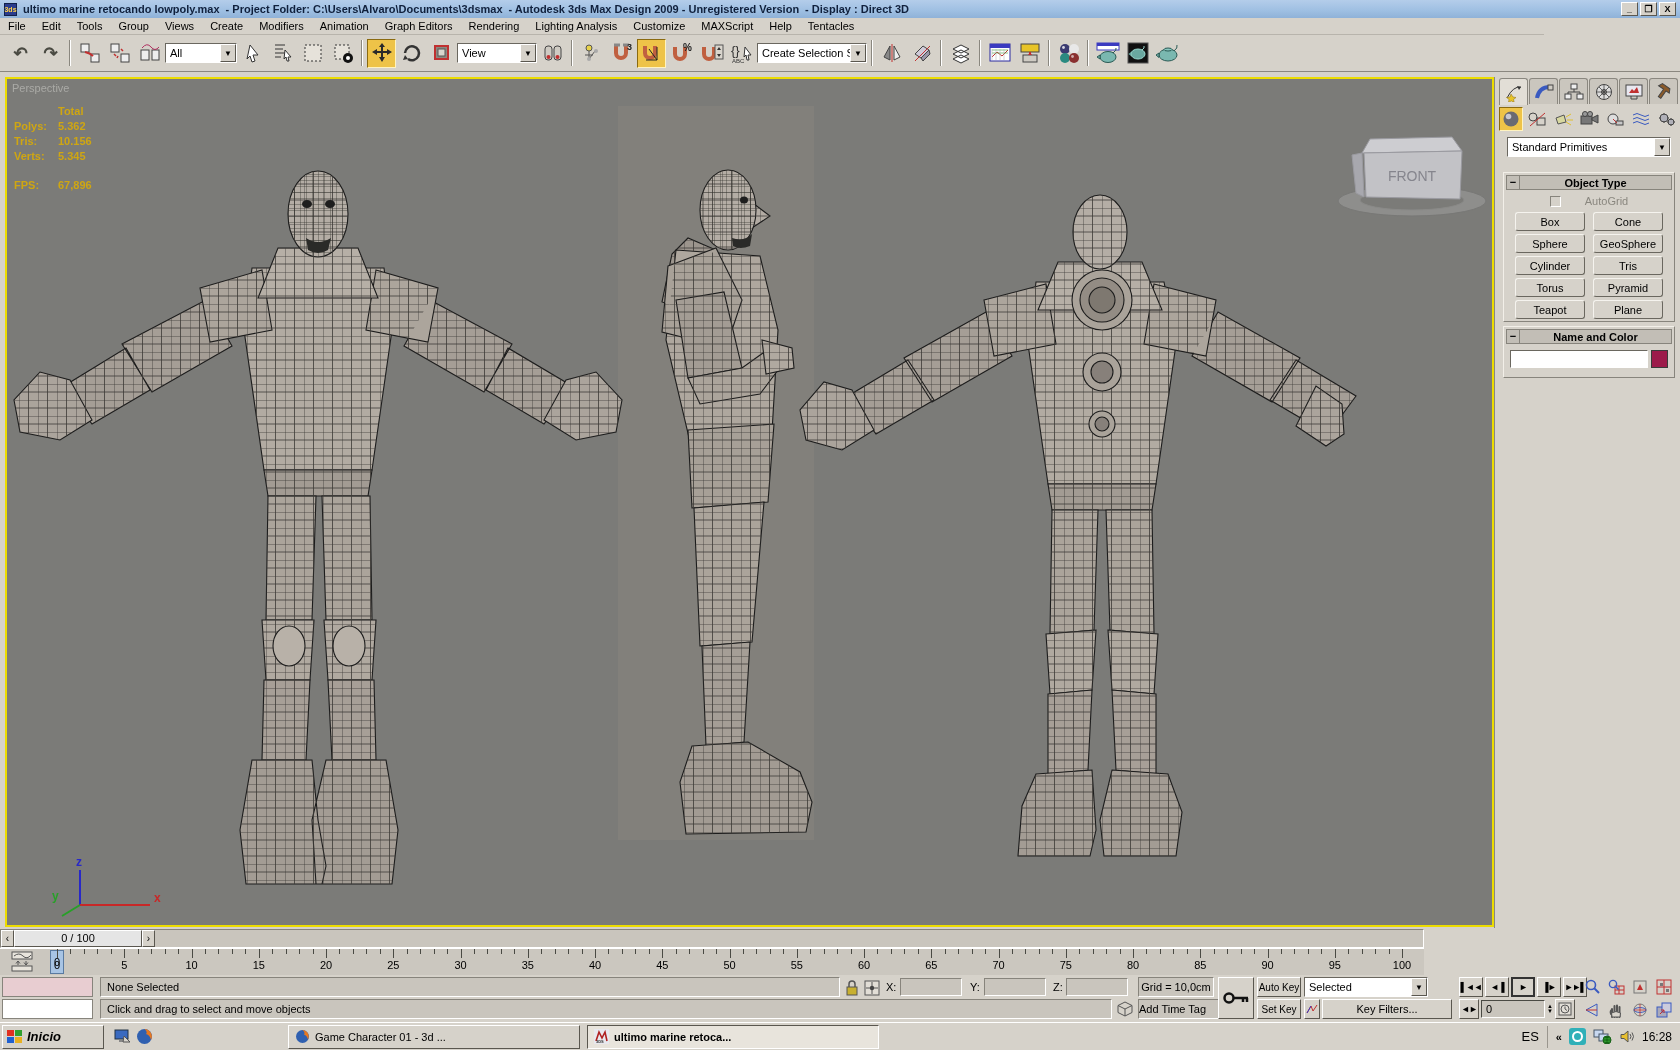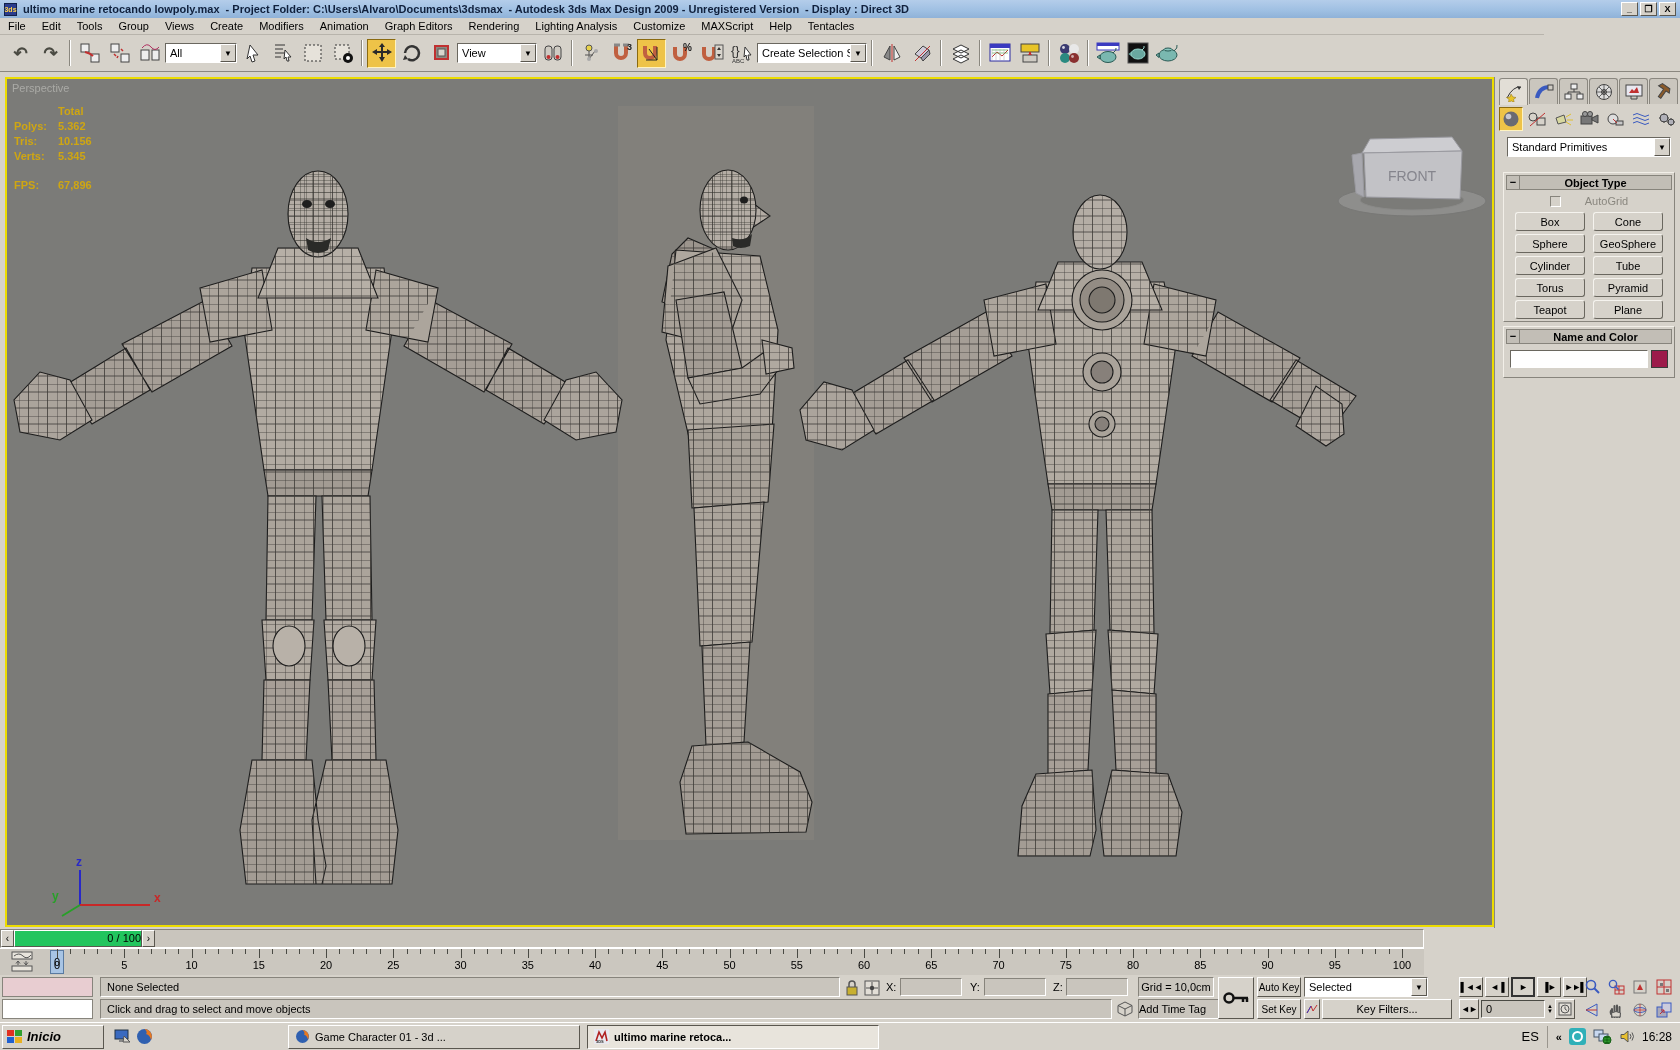--- a/index.html
+++ b/index.html
@@ -75,22 +75,22 @@
   #nc-roll { left:1503px; top:326px; width:172px; height:52px; }
   #nc-row { display:flex; gap:3px; padding:4px 6px; }
   #nc-input { flex:1; height:18px; background:#fff; border:1px solid; border-color:#6a675f #fff #fff #6a675f; }
   #nc-swatch { width:17px; height:18px; background:#9c1a4a; border:1px solid #3a3a3a; }
 
   
   #timeslider { left:0; top:929px; width:1424px; height:19px; background:#c9c5bd;
     border:1px solid; border-color:#87847c #fff #fff #87847c; display:flex; }
   .ts-btn { width:13px; height:17px; background:#d6d2ca; border:1px solid;
     border-color:#fff #5a574f #5a574f #fff; display:flex; align-items:center; justify-content:center; font-size:10px; }
-  #ts-thumb { width:128px; height:17px; background:#22c55e; border:1px solid;
-    border-color:#fff #5a574f #5a574f #fff; text-align:right; line-height:15px; }
+  #ts-thumb { width:128px; height:17px; background:#e5e5e5; border:1px solid;
+    border-color:#fff #5a574f #5a574f #fff; text-align:center; line-height:15px; }
   #ruler { left:0; top:948px; width:1424px; height:27px; background:#cbc7bf; border-top:1px solid #fff; }
   .tick { position:absolute; top:0; width:1px; background:#4a4a44; }
   .ticklbl { position:absolute; top:10px; transform:translateX(-50%); font-size:11px; }
   #frame-marker { position:absolute; left:50px; top:1px; width:14px; height:24px;
     background:#a8c4e4; border:1px solid #5a7aa0; }
   #minitrack-icon { left:10px; top:951px; }
 
   
   #statusbar { left:0; top:975px; width:1680px; height:46px; background:#d6d2ca; }
   .sunkbox { background:#c9c5bd; border:1px solid; border-color:#87847c #fff #fff #87847c; }
@@ -625,21 +625,21 @@
     <div id="autogrid-row">
       <div class="chk"></div>
       <span>AutoGrid</span>
     </div>
     <div id="prim-grid">
         <div class="prim-btn">Box</div>
         <div class="prim-btn">Cone</div>
         <div class="prim-btn">Sphere</div>
         <div class="prim-btn">GeoSphere</div>
         <div class="prim-btn">Cylinder</div>
-        <div class="prim-btn">Tube</div>
+        <div class="prim-btn">Tris</div>
         <div class="prim-btn">Torus</div>
         <div class="prim-btn">Pyramid</div>
         <div class="prim-btn">Teapot</div>
         <div class="prim-btn">Plane</div>
       </div>
   </div>
 
   <div id="nc-roll" class="abs rollout">
     <div class="rhead">
       <div class="minus">−</div>

